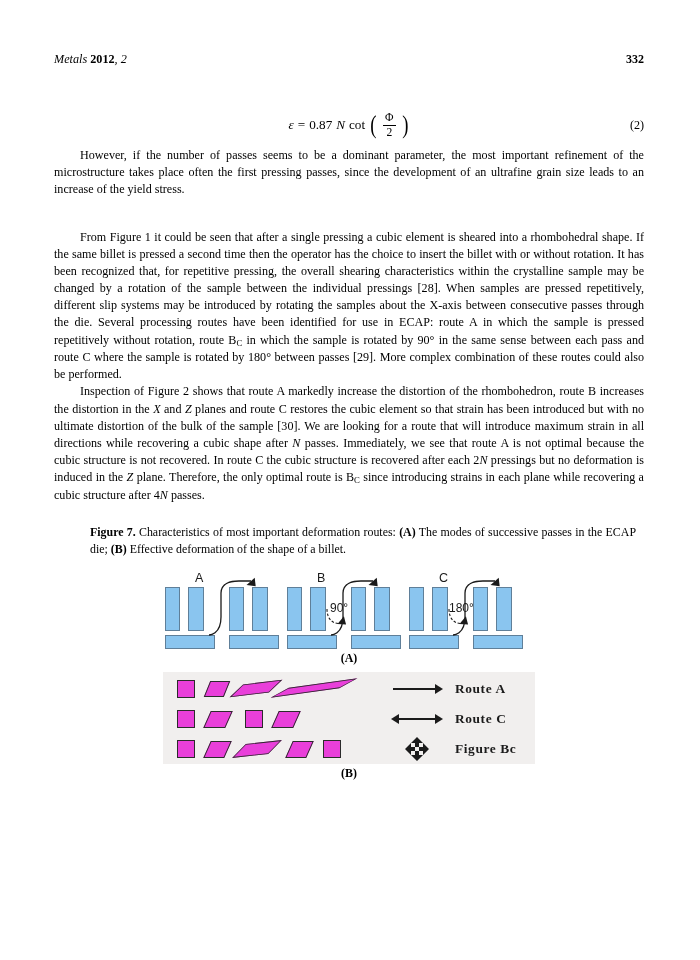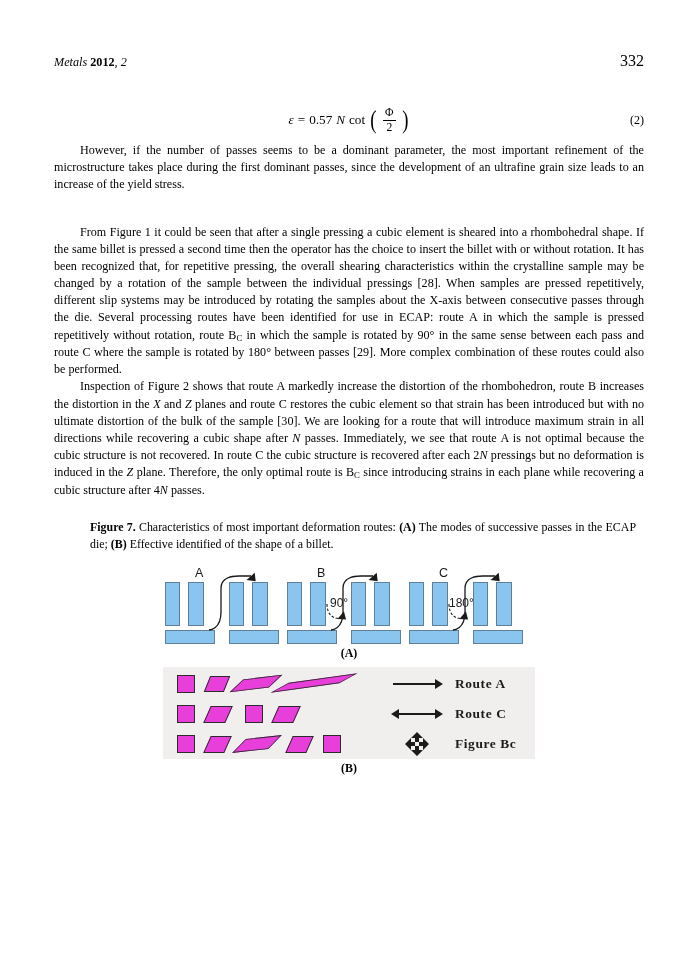--- a/index.html
+++ b/index.html
@@ -21,26 +21,26 @@
     box-sizing: border-box;
     padding: 52px 56px 40px 54px;
   }
 
   
   .running-head {
     display: flex;
     align-items: baseline;
     justify-content: space-between;
     font-size: 12.2px;
-    margin-bottom: 30px;
+    margin-bottom: 38px;
   }
   .rh-left { font-style: italic; }
   .rh-left .rh-bold { font-weight: bold; font-style: normal; }
   .rh-left .rh-vol { font-style: italic; }
-  .rh-right { font-weight: normal; font-size: 16px; }
+  .rh-right { font-weight: bold; font-size: 12px; }
 
   
   p.body {
     margin: 0 0 0 0;
     font-size: 12.1px;
     line-height: 1.42;
     text-align: justify;
     text-justify: inter-word;
     hyphens: none;
   }
@@ -244,48 +244,48 @@
   <div class="running-head">
     <div class="rh-left"><span>Metals</span>&nbsp;<span class="rh-bold">2012</span><span>,</span>&nbsp;<span class="rh-vol">2</span></div>
     <div class="rh-right">332</div>
   </div>
 
 
   <div class="equation-row">
     <div class="equation">
       <span class="eq-var">ε</span>
       <span>=</span>
-      <span>0.57</span>
+      <span>0.87</span>
       <i>N</i>
       <span>cot</span>
       <span class="paren">(</span>
       <span class="frac">
         <span class="num">Φ</span>
         <span class="bar"></span>
         <span class="den">2</span>
       </span>
       <span class="paren">)</span>
     </div>
     <div class="eq-number">(2)</div>
   </div>
 
-  <p class="body indent">However, if the number of passes seems to be a dominant parameter, the most important refinement of the microstructure takes place during the first dominant passes, since the development of an ultrafine grain size leads to an increase of the yield stress.</p>
+  <p class="body indent">However, if the number of passes seems to be a dominant parameter, the most important refinement of the microstructure takes place often the first pressing passes, since the development of an ultrafine grain size leads to an increase of the yield stress.</p>
 
   <div class="gap-md"></div>
 
 
   <div class="gap-md"></div>
 
   <p class="body indent"><span>From Figure 1 it could be seen that after a single pressing a cubic element is sheared into a rhombohedral shape. If the same billet is pressed a second time then the operator has the choice to insert the billet with or without rotation. It has been recognized that, for repetitive pressing, the overall shearing characteristics within the crystalline sample may be changed by a rotation of the sample between the individual pressings [28]. When samples are pressed repetitively, different slip systems may be introduced by rotating the samples about the X-axis between consecutive passes through the die. Several processing routes have been identified for use in ECAP: route A in which the sample is pressed repetitively without rotation, route B</span><sub>C</sub><span> in which the sample is rotated by 90° in the same sense between each pass and route C where the sample is rotated by 180° between passes [29]. More complex combination of these routes could also be performed.</span></p>
 
   <p class="body indent"><span>Inspection of Figure 2 shows that route A markedly increase the distortion of the rhombohedron, route B increases the distortion in the </span><i>X</i><span> and </span><i>Z</i><span> planes and route C restores the cubic element so that strain has been introduced but with no ultimate distortion of the bulk of the sample [30]. We are looking for a route that will introduce maximum strain in all directions while recovering a cubic shape after </span><i>N</i><span> passes. Immediately, we see that route A is not optimal because the cubic structure is not recovered. In route C the cubic structure is recovered after each 2</span><i>N</i><span> pressings but no deformation is induced in the </span><i>Z</i><span> plane. Therefore, the only optimal route is B</span><sub>C</sub><span> since introducing strains in each plane while recovering a cubic structure after 4</span><i>N</i><span> passes.</span></p>
 
   <div class="gap-lg"></div>
 
-  <p class="fig-caption"><span class="bd">Figure 7.</span><span> Characteristics of most important deformation routes: </span><span class="bd">(A)</span><span> The modes of successive passes in the ECAP die; </span><span class="bd">(B)</span><span> Effective identified of the shape of a billet.</span></p>
+  <p class="fig-caption"><span class="bd">Figure 7.</span><span> Characteristics of most important deformation routes: </span><span class="bd">(A)</span><span> The modes of successive passes in the ECAP die; </span><span class="bd">(B)</span><span> Effective deformation of the shape of a billet.</span></p>
 
   <div class="figure-block">
 
     <div class="panel-a">
 
       <div class="die-group g1">
         <div class="die-label" style="left:30px;">A</div>
         <div class="die-unit u-left">
           <div class="blk v-left"></div>
           <div class="blk v-right"></div>

